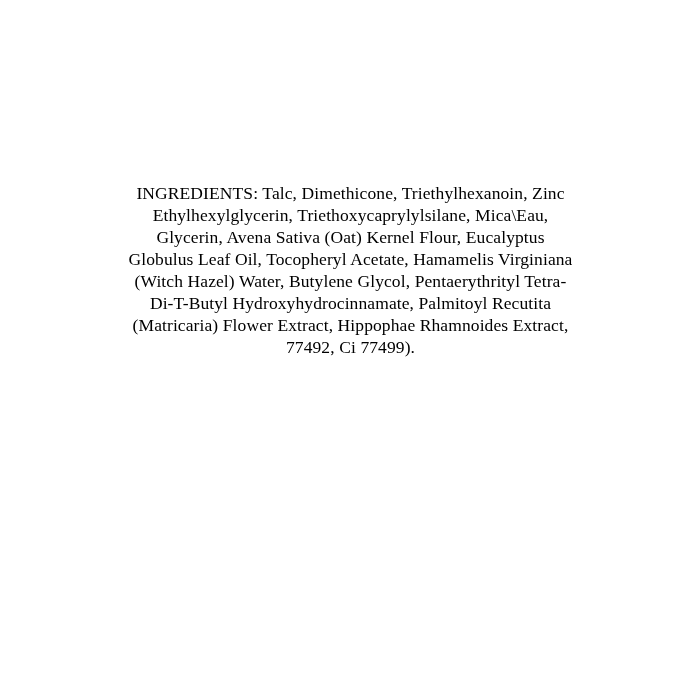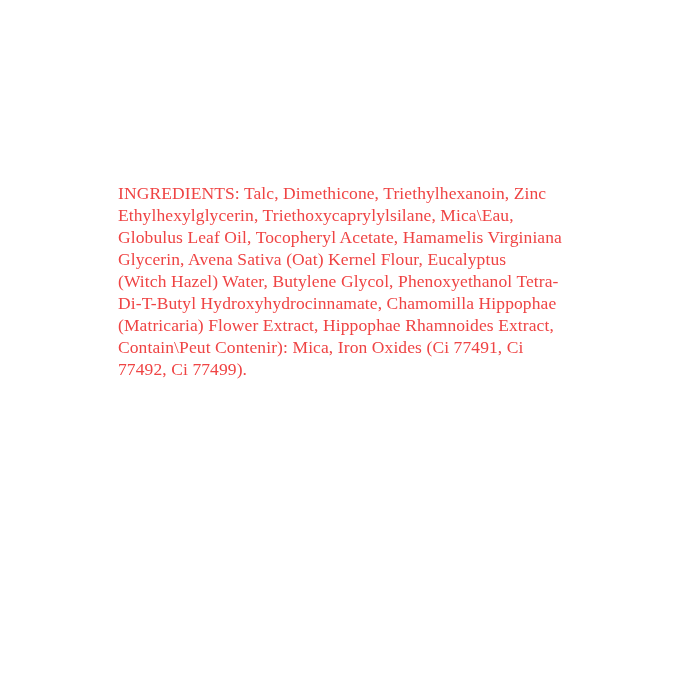--- a/index.html
+++ b/index.html
@@ -12,36 +12,35 @@
     background: #ffffff;
     position: relative;
     overflow: hidden;
     font-family: "Liberation Serif", serif;
   }
   .ingredients-block {
     position: absolute;
     left: 118px;
     top: 182px;
     width: 465px;
-    color: #ef4444;
+    color: #000000;
     font-size: 17.5px;
     line-height: 22px;
     letter-spacing: 0.1px;
-    text-align: left;
+    text-align: center;
   }
   .line {
     white-space: nowrap;
   }
 </style>
 </head>
 <body>
 
 <div class="ingredients-block">
   <div class="line">INGREDIENTS: Talc, Dimethicone, Triethylhexanoin, Zinc</div>
   <div class="line">Ethylhexylglycerin, Triethoxycaprylylsilane, Mica\Eau,</div>
+  <div class="line">Glycerin, Avena Sativa (Oat) Kernel Flour, Eucalyptus</div>
   <div class="line">Globulus Leaf Oil, Tocopheryl Acetate, Hamamelis Virginiana</div>
-  <div class="line">Glycerin, Avena Sativa (Oat) Kernel Flour, Eucalyptus</div>
-  <div class="line">(Witch Hazel) Water, Butylene Glycol, Phenoxyethanol Tetra-</div>
-  <div class="line">Di-T-Butyl Hydroxyhydrocinnamate, Chamomilla Hippophae</div>
+  <div class="line">(Witch Hazel) Water, Butylene Glycol, Pentaerythrityl Tetra-</div>
+  <div class="line">Di-T-Butyl Hydroxyhydrocinnamate, Palmitoyl Recutita</div>
   <div class="line">(Matricaria) Flower Extract, Hippophae Rhamnoides Extract,</div>
-  <div class="line">Contain\Peut Contenir): Mica, Iron Oxides (Ci 77491, Ci</div>
   <div class="line">77492, Ci 77499).</div>
 </div>
 
 </body></html>

